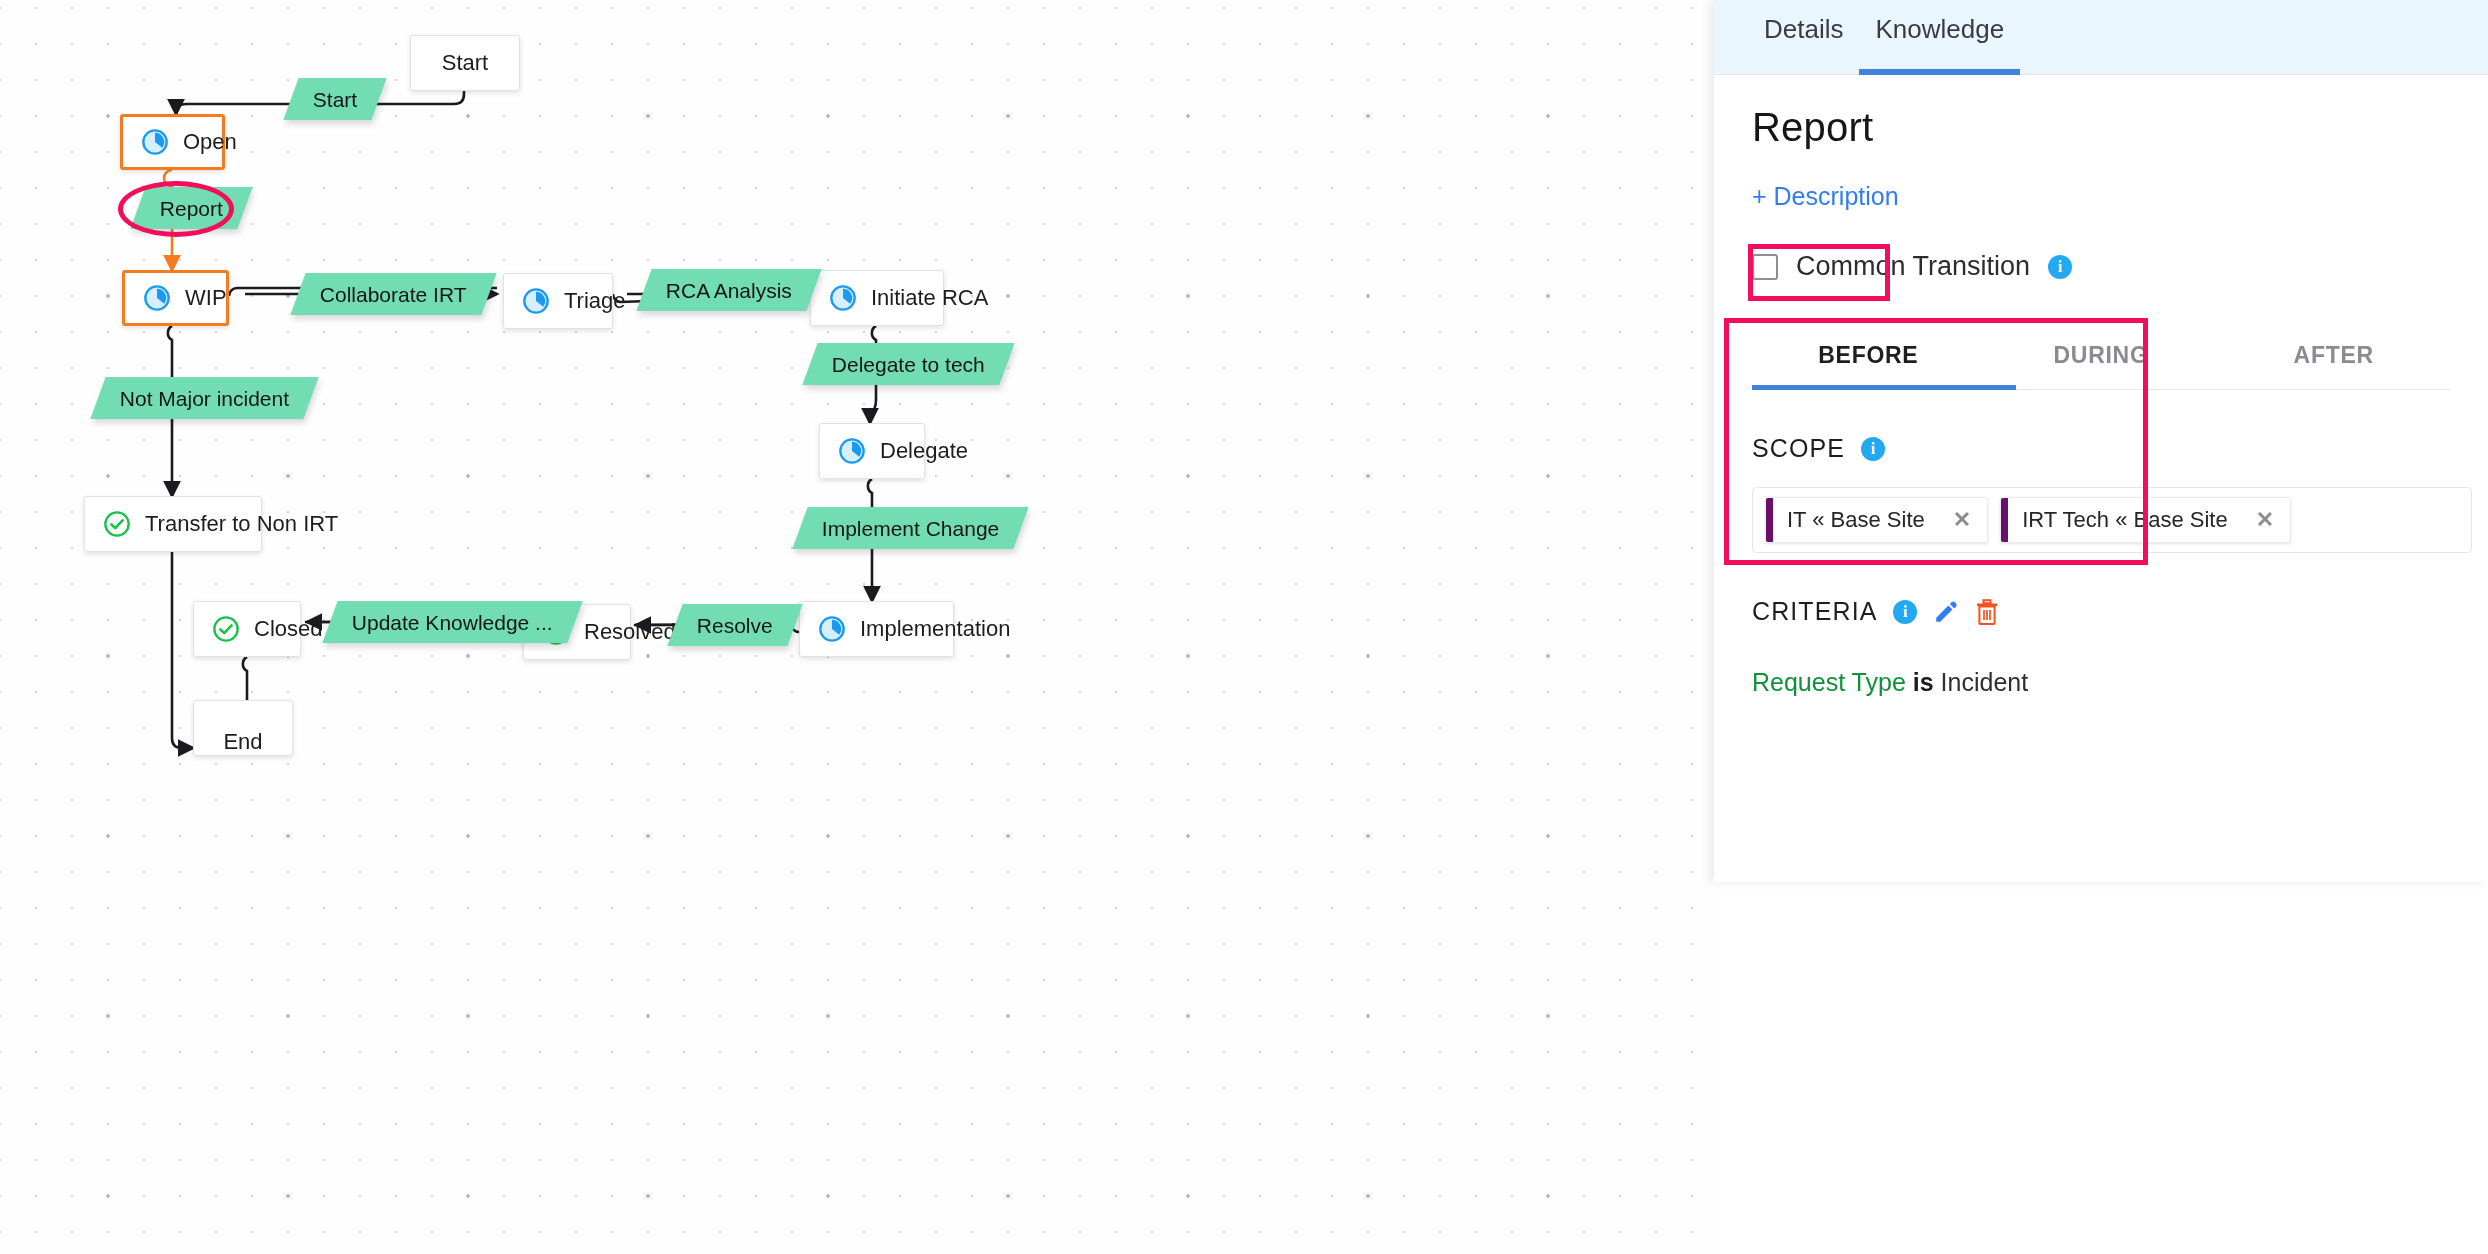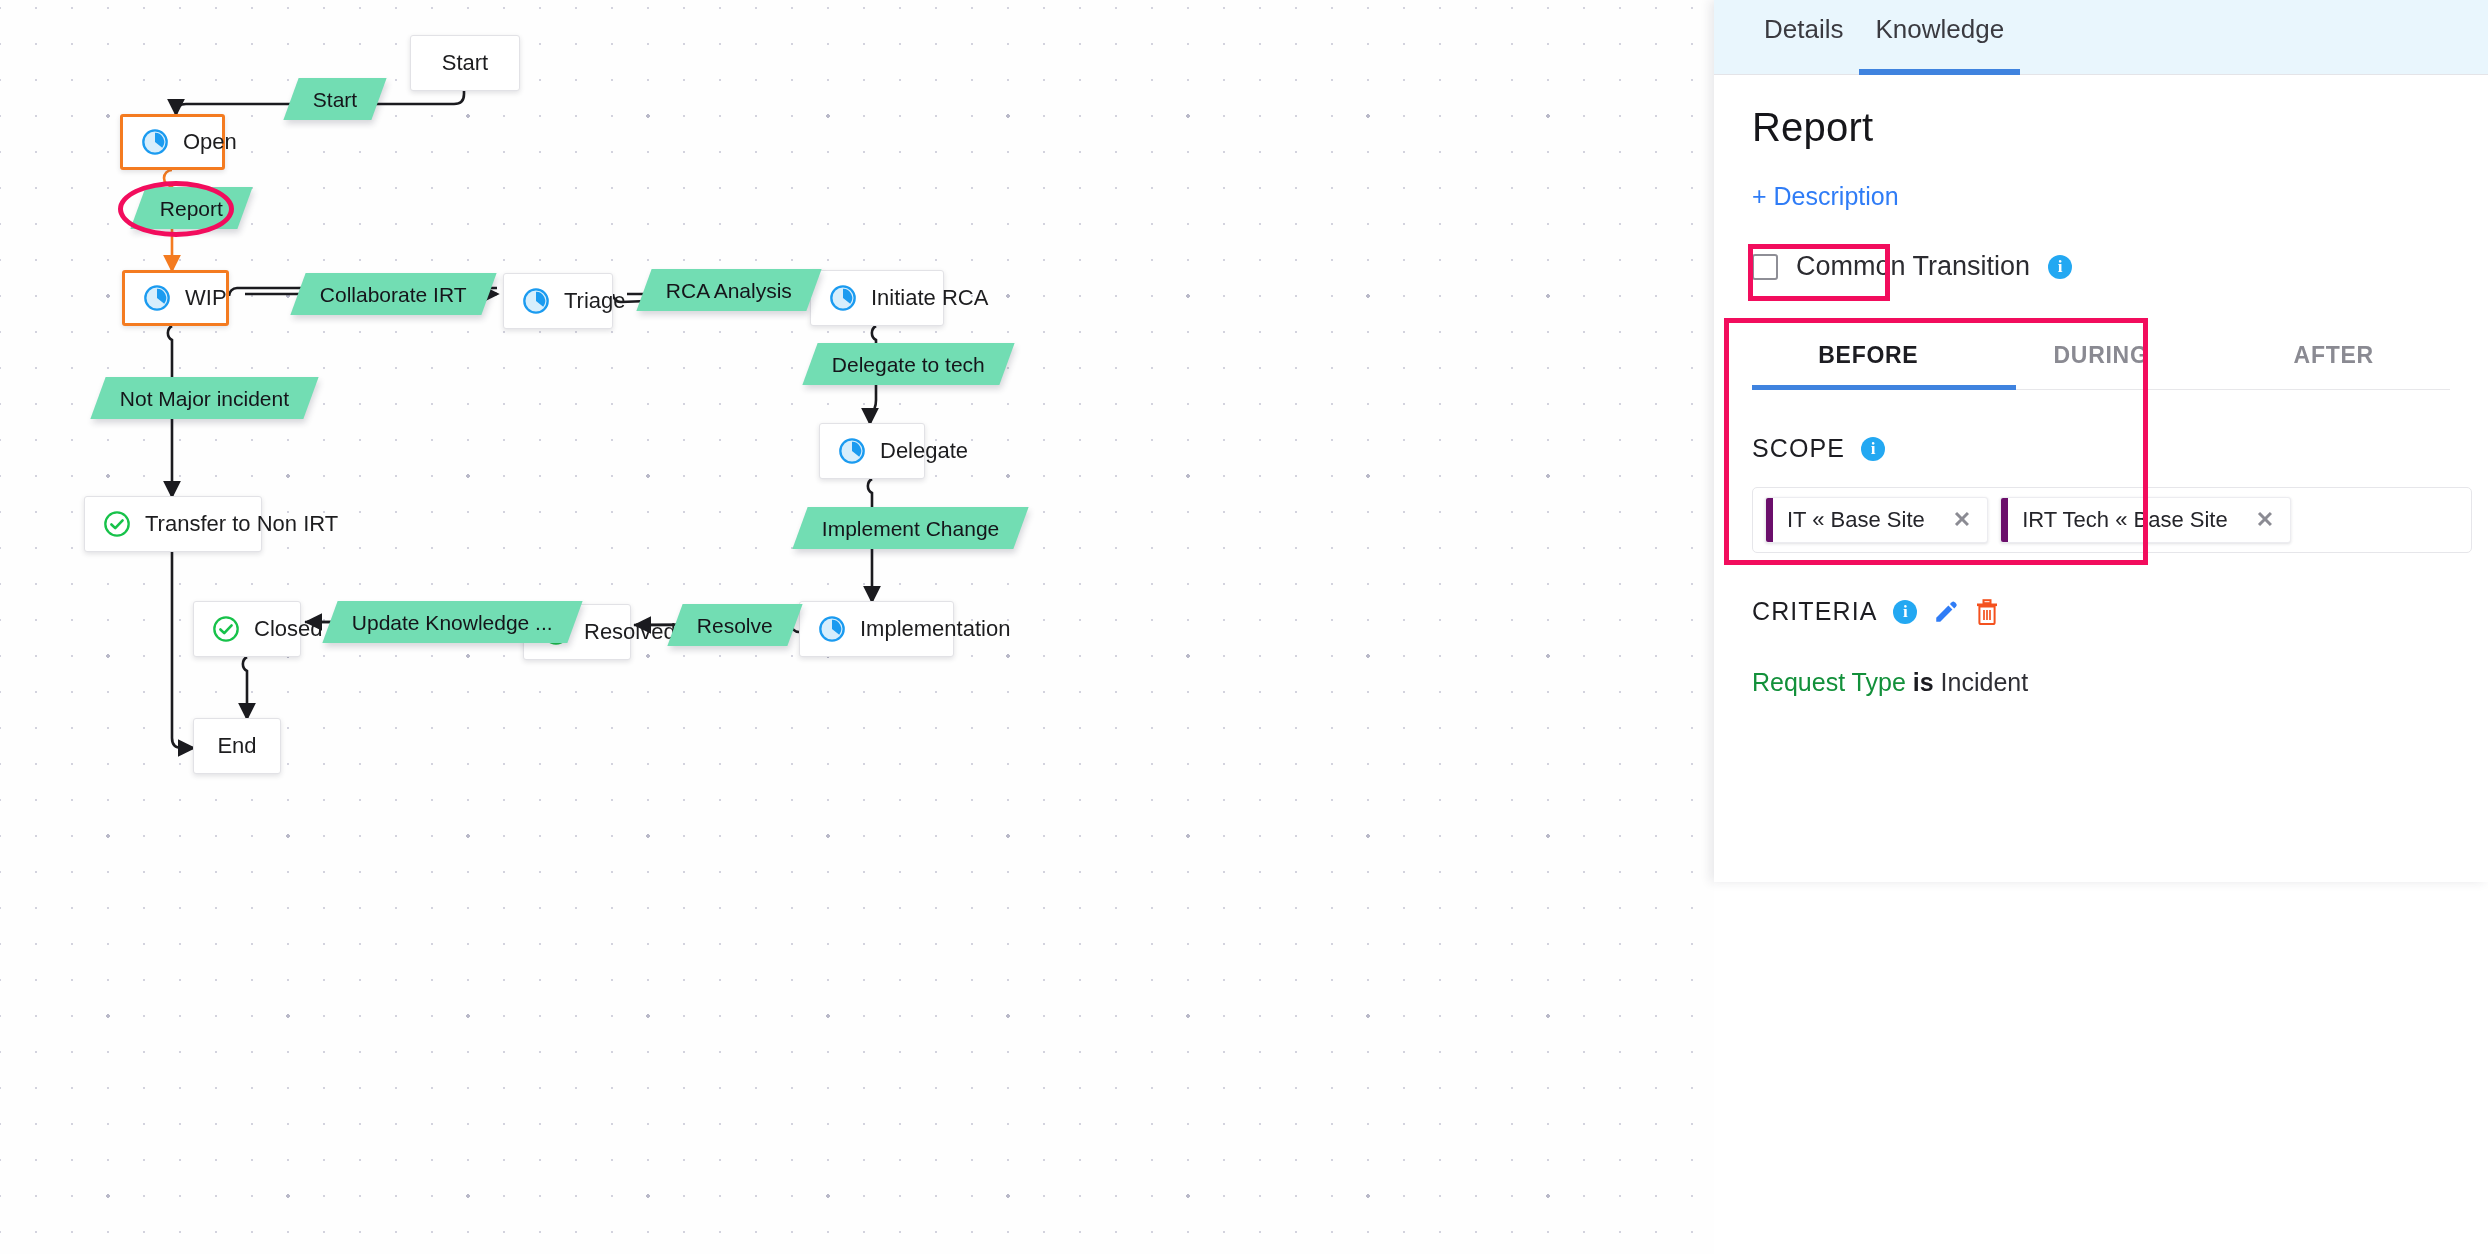--- a/index.html
+++ b/index.html
@@ -300,21 +300,21 @@
         </div>
         <div class="node" style="left: 193px; top: 601px; width: 108px;">
           <span class="ico">
             <svg viewBox="0 0 24 24">
               <circle cx="12" cy="12" r="10" fill="#ffffff" stroke="#17c24a" stroke-width="2"></circle>
               <path d="M7.2 12.4 L10.5 15.6 L16.8 8.9" fill="none" stroke="#17c24a" stroke-width="2.2" stroke-linecap="round" stroke-linejoin="round"></path>
             </svg>
           </span>
           <span class="nlabel">Closed</span>
         </div>
-        <div class="node plain" style="left: 193px; top: 718px; width: 88px;">
+        <div class="node plain" style="left: 193px; top: 700px; width: 100px; align-items: flex-end;">
           <span class="nlabel">End</span>
         </div>
       </div>
 
     <div id="chip-layer">
         <div class="chipT" style="left: 291px; top: 78px;">
           <span>Start</span>
         </div>
         <div class="chipT" style="left: 138px; top: 187px;">
           <span>Report</span>

